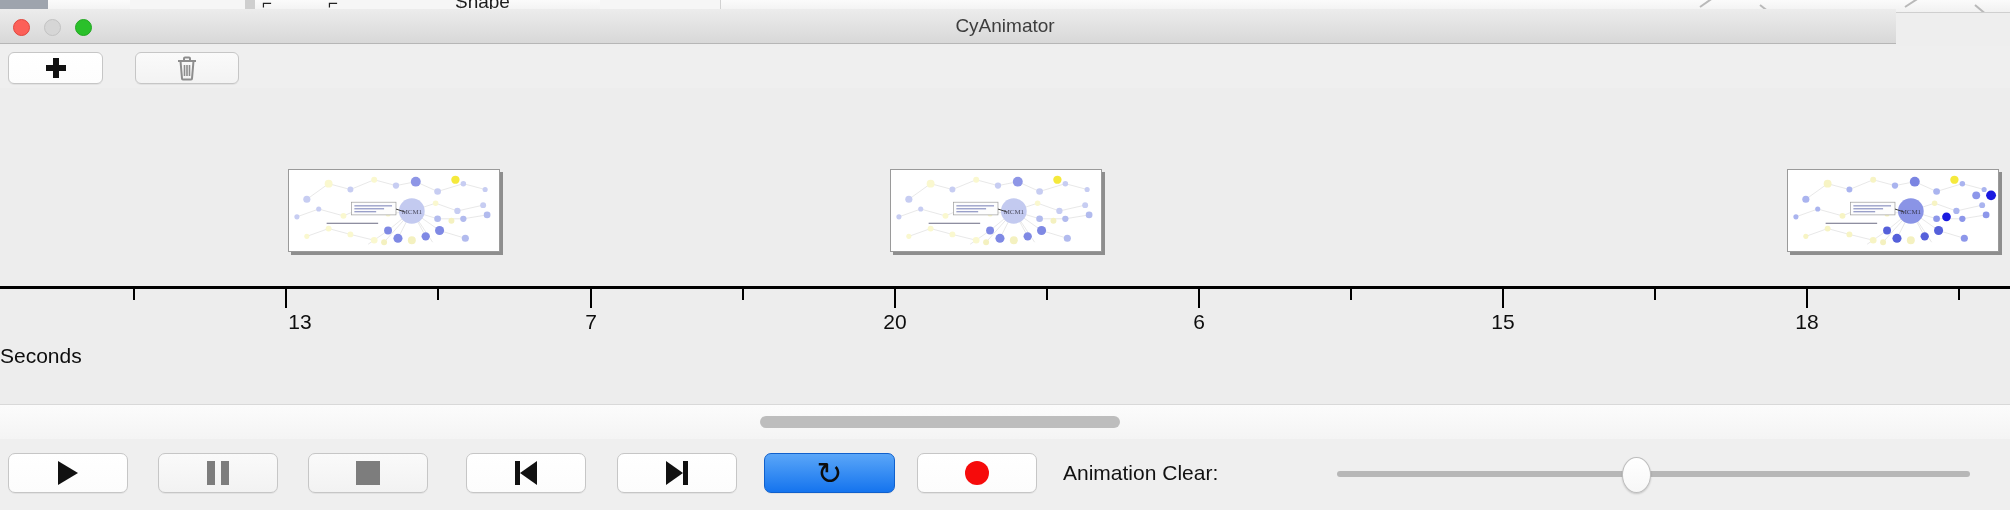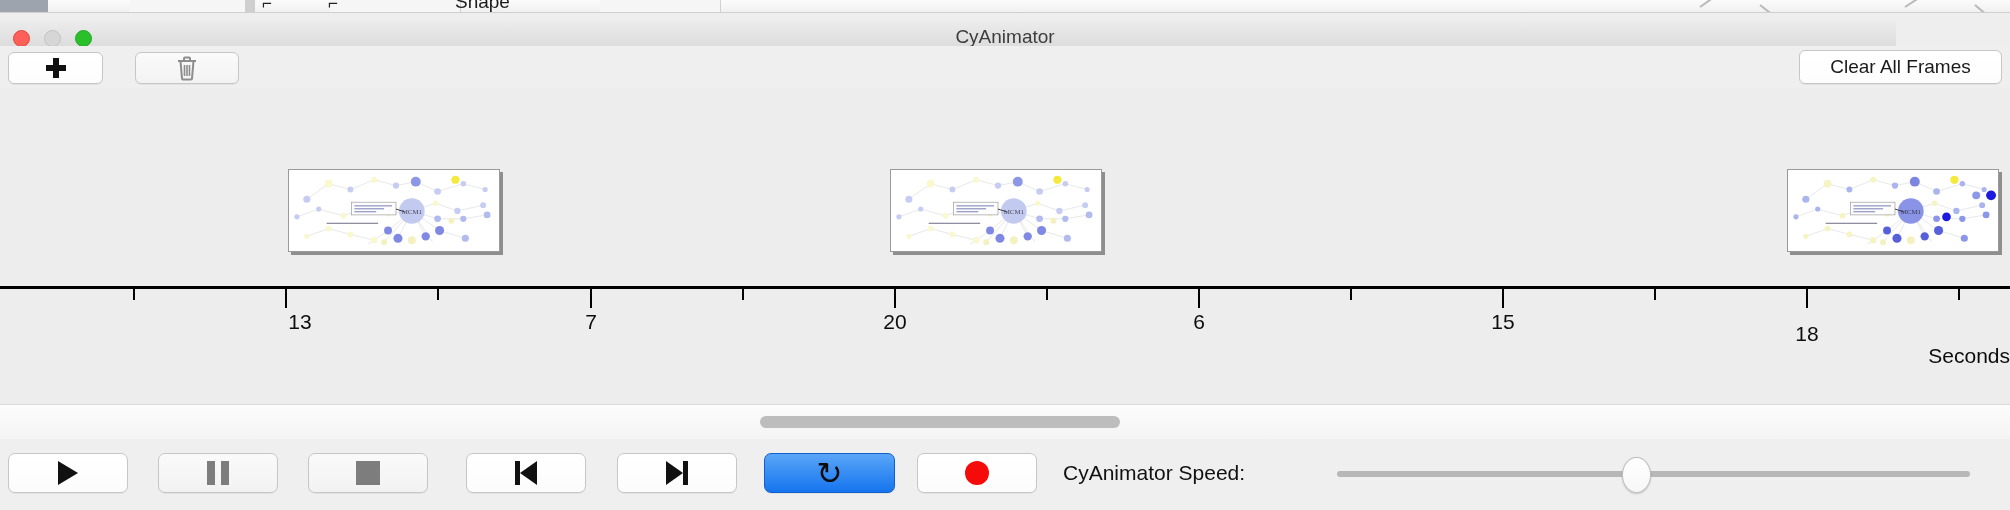--- a/index.html
+++ b/index.html
@@ -22,21 +22,21 @@
   .bg-toolbar-seg{position:absolute;top:0;height:12px;background:#f6f6f6;border-right:1px solid #d2d2d2;}
   .bg-word{
     position:absolute;top:-9px;font-size:19px;color:#1d1d1d;
     font-family:"Liberation Sans", sans-serif;white-space:nowrap;
   }
   .bg-glyph{position:absolute;top:-6px;font-size:17px;color:#222;}
   .bg-stroke{position:absolute;background:#b9b9b9;height:2px;transform-origin:left center;}
 
   
   .titlebar{
-    position:absolute;left:0;top:20px;width:1896px;height:34px;
+    position:absolute;left:0;top:9px;width:1896px;height:34px;
     background:linear-gradient(#ececec,#d8d8d8);
     border-bottom:1px solid #b6b6b6;
   }
   .traffic{position:absolute;top:10px;width:15px;height:15px;border-radius:50%;}
   .tl-close{left:13px;background:#fc6058;border:1px solid #e0463e;}
   .tl-min{left:44px;background:#d6d6d6;border:1px solid #c2c2c2;}
   .tl-max{left:75px;background:#2ac02a;border:1px solid #23a723;}
   .window-title{
     position:absolute;left:0;top:0;width:2010px;height:34px;
     line-height:34px;text-align:center;
@@ -89,21 +89,21 @@
     position:absolute;left:0;top:198px;width:2010px;height:3px;background:#000;
   }
   .tick{position:absolute;background:#000;width:2px;top:201px;}
   .tick.major{height:19px;}
   .tick.minor{height:11px;}
   .tick-label{
     position:absolute;top:222px;font-size:21px;color:#0d0d0d;
     transform:translateX(-50%);white-space:nowrap;
   }
   .axis-title{
-    position:absolute;top:256px;left:0;width:2010px;text-align:right;
+    position:absolute;top:256px;left:0;width:2010px;text-align:left;
     font-size:21px;color:#0d0d0d;
   }
 
   
   .scroll-track{
     position:absolute;left:0;top:404px;width:2010px;height:34px;
     background:linear-gradient(#fcfcfc,#f4f4f4);
     border-top:1px solid #d9d9d9;border-bottom:1px solid #c9c9c9;
   }
   .scroll-thumb{
@@ -186,21 +186,20 @@
       <span class="plus-icon"></span>
     </div>
     <div class="btn btn-del disabled">
       <svg width="24" height="26" viewBox="0 0 24 26">
         <path d="M3 6 h18" stroke="#8d8d8d" stroke-width="2" fill="none"></path>
         <path d="M9 6 V3.5 a1 1 0 0 1 1-1 h4 a1 1 0 0 1 1 1 V6" stroke="#8d8d8d" stroke-width="2" fill="none"></path>
         <path d="M5.5 6 L7 23.5 a1 1 0 0 0 1 1 h8 a1 1 0 0 0 1-1 L18.5 6" stroke="#8d8d8d" stroke-width="2" fill="none"></path>
         <path d="M9.5 10 V21 M12 10 V21 M14.5 10 V21" stroke="#8d8d8d" stroke-width="1.6" fill="none"></path>
       </svg>
     </div>
-    <div class="btn btn-clear">Clear All Frames</div>
   </div>
 
   <div class="timeline">
 
     <div class="frame" style="left:288px;top:81px;">
       <svg class="net" viewBox="0 0 212 83" preserveAspectRatio="none">
         <g stroke="#cfcfcf" stroke-width="0.5" fill="none">
           <path d="M18 30 L40 14 M40 14 L62 20 M62 20 L86 10 M86 10 L108 16 M108 16 L128 12 M128 12 L150 22 M150 22 L176 14 M176 14 L198 20"></path>
           <path d="M8 48 L30 40 M30 40 L55 47 M55 47 L76 38 M76 38 L100 45 M100 45 L124 42"></path>
           <path d="M124 42 L148 34 M148 34 L170 42 M170 42 L196 36"></path>
@@ -423,21 +422,21 @@
     <div class="tick major" style="left:1502px;"></div>
     <div class="tick minor" style="left:1654px;"></div>
     <div class="tick major" style="left:1806px;"></div>
     <div class="tick minor" style="left:1958px;"></div>
 
     <div class="tick-label" style="left:300px;">13</div>
     <div class="tick-label" style="left:591px;">7</div>
     <div class="tick-label" style="left:895px;">20</div>
     <div class="tick-label" style="left:1199px;">6</div>
     <div class="tick-label" style="left:1503px;">15</div>
-    <div class="tick-label" style="left:1807px;margin-top:12px;">18</div>
+    <div class="tick-label" style="left:1807px;">18</div>
 
     <div class="axis-title">Seconds</div>
   </div>
 
   <div class="scroll-track">
     <div class="scroll-thumb"></div>
   </div>
 
   <div class="playbar">
 
@@ -471,21 +470,21 @@
     </div>
 
     <div class="pbtn active" style="left:764px;width:131px;">
       <span class="loop-ic">↻</span>
     </div>
 
     <div class="pbtn" style="left:917px;width:120px;">
       <span class="rec-ic"></span>
     </div>
 
-    <div class="speed-label">CyAnimator Speed:</div>
+    <div class="speed-label">Animation Clear:</div>
 
     <div class="slider">
       <div class="slider-track"></div>
       <div class="slider-knob"></div>
     </div>
   </div>
 
 </div>
 
 </body></html>

